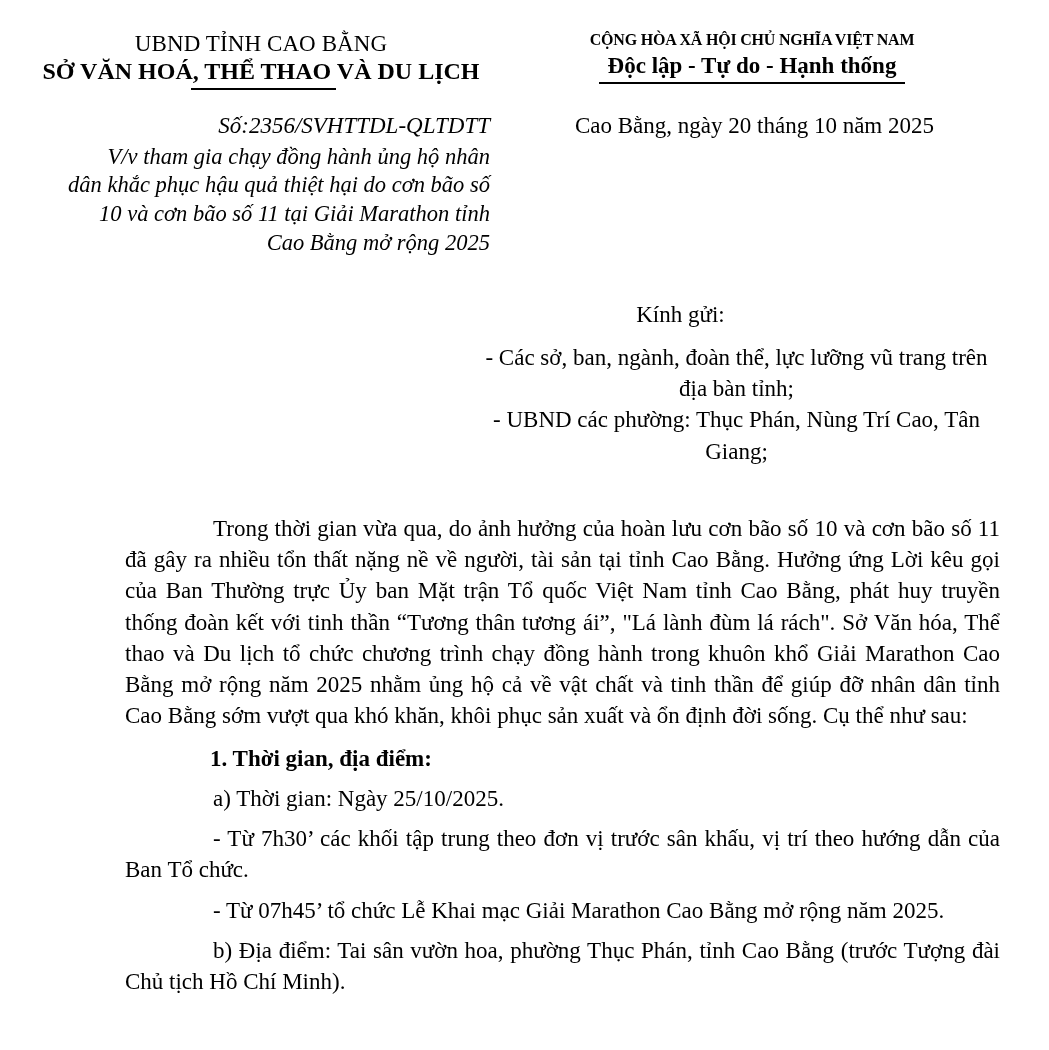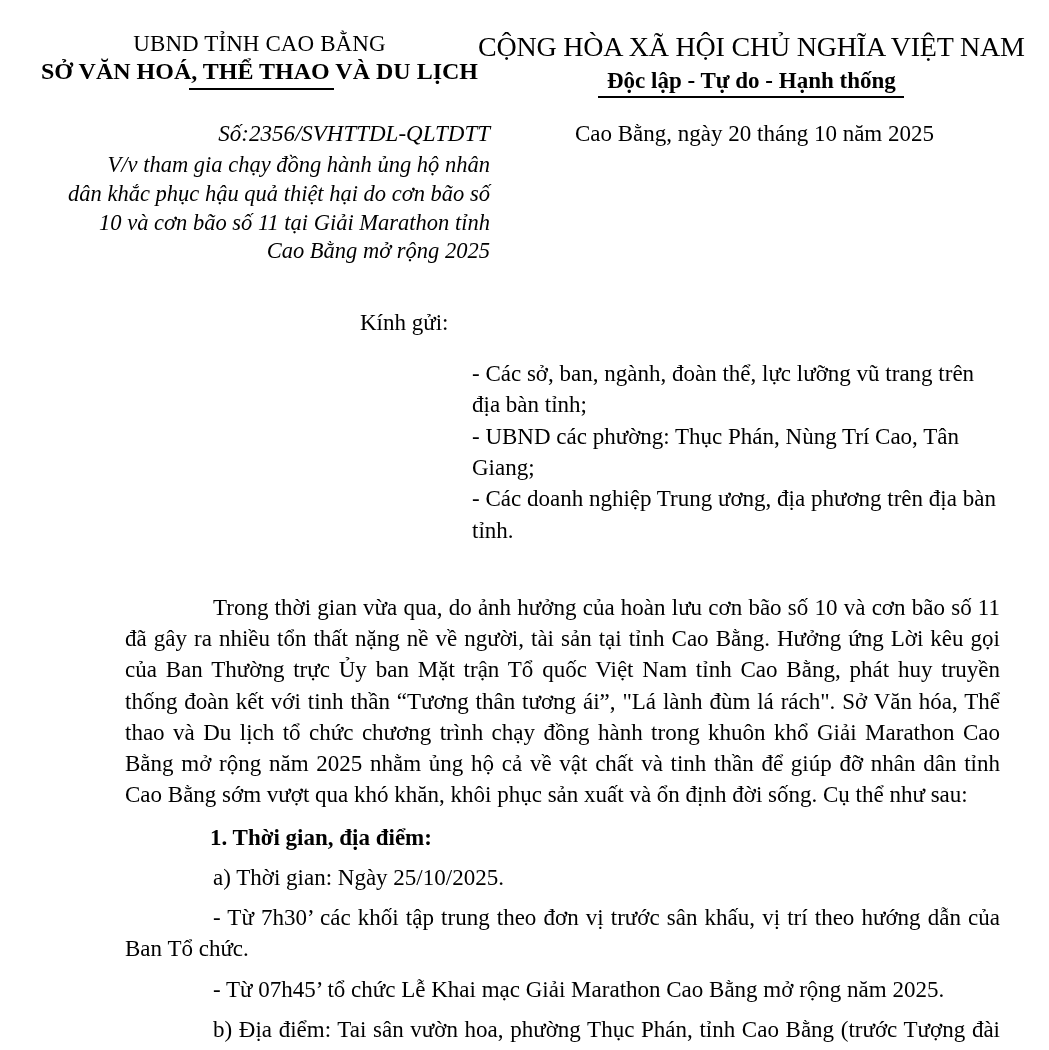--- a/index.html
+++ b/index.html
@@ -61,22 +61,22 @@
   .org-rule {
     width: 145px;
     height: 2px;
     background: #000;
     margin: 2px auto 0 auto;
     position: relative;
     left: 2px;
   }
 
   .nation-line-1 {
-    font-size: 28px;
-    font-weight: normal;
+    font-size: 16px;
+    font-weight: bold;
     line-height: 1.2;
     white-space: nowrap;
     letter-spacing: -0.2px;
   }
   .nation-line-2 {
     font-size: 23px;
     font-weight: bold;
     line-height: 1.25;
     white-space: nowrap;
     display: inline-block;
@@ -125,27 +125,28 @@
     font-size: 23px;
     line-height: 1.25;
     white-space: nowrap;
   }
 
   
   .recipients {
     margin-top: 42px;
     padding-left: 360px;
     padding-right: 48px;
+    text-align: center;
   }
   .kinh-gui {
     font-size: 23px;
     line-height: 1.3;
   }
   .recipient-list {
-    margin-top: 20px;
+    margin-top: 12px;
     padding-left: 112px;
   }
   .recipient-item {
     font-size: 23px;
     line-height: 1.36;
     text-indent: 0;
   }
 
   
   .body {
@@ -208,21 +209,20 @@
       <div class="date-line">Cao Bằng, ngày 20 tháng 10 năm 2025</div>
     </div>
 
   </div>
 
   <div class="recipients">
     <div class="kinh-gui">Kính gửi:</div>
     <div class="recipient-list">
       <div class="recipient-item">- Các sở, ban, ngành, đoàn thể, lực lưỡng vũ trang trên địa bàn tỉnh;</div>
       <div class="recipient-item">- UBND các phường: Thục Phán, Nùng Trí Cao, Tân Giang;</div>
-      <div class="recipient-item">- Các doanh nghiệp Trung ương, địa phương trên địa bàn tỉnh.</div>
     </div>
   </div>
 
   <div class="body">
 
     <p class="para last-loose">Trong thời gian vừa qua, do ảnh hưởng của hoàn lưu cơn bão số 10 và cơn bão số 11 đã gây ra nhiều tổn thất nặng nề về người, tài sản tại tỉnh Cao Bằng. Hưởng ứng Lời kêu gọi của Ban Thường trực Ủy ban Mặt trận Tổ quốc Việt Nam tỉnh Cao Bằng, phát huy truyền thống đoàn kết với tinh thần “Tương thân tương ái”, "Lá lành đùm lá rách". Sở Văn hóa, Thể thao và Du lịch tổ chức chương trình chạy đồng hành trong khuôn khổ Giải Marathon Cao Bằng mở rộng năm 2025 nhằm ủng hộ cả về vật chất và tinh thần để giúp đỡ nhân dân tỉnh Cao Bằng sớm vượt qua khó khăn, khôi phục sản xuất và ổn định đời sống. Cụ thể như sau:</p>
 
     <p class="section-heading">1. Thời gian, địa điểm:</p>
 
     <p class="para">a) Thời gian: Ngày 25/10/2025.</p>

